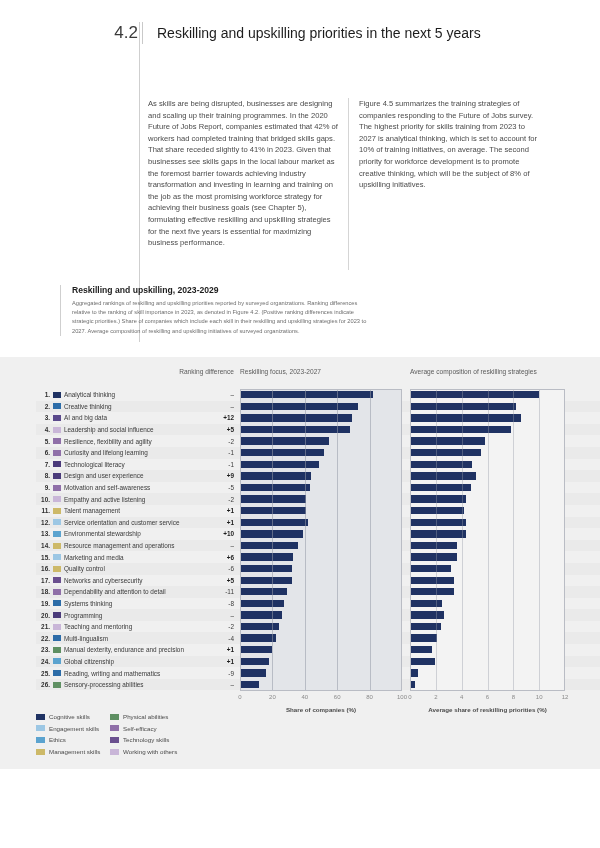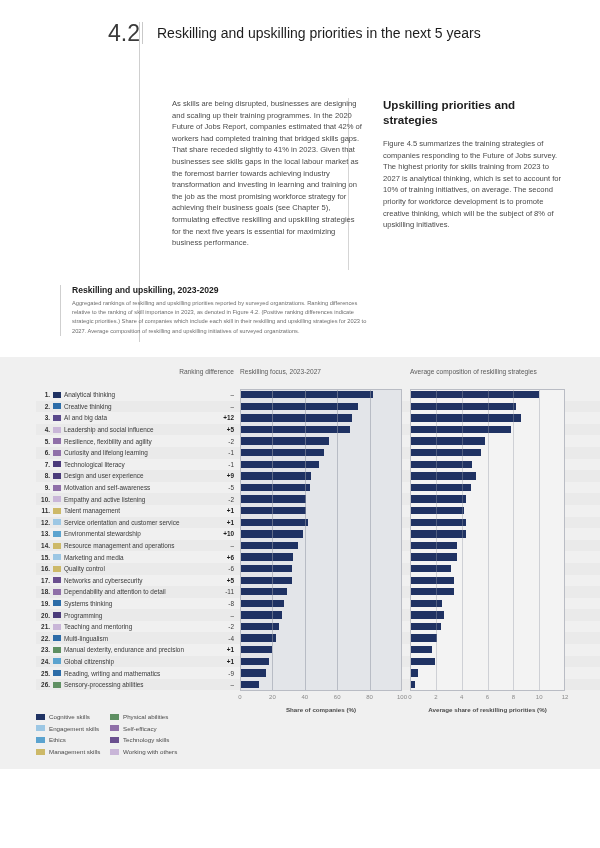--- a/index.html
+++ b/index.html
@@ -11,29 +11,29 @@
     color:#2b2b2b;
     overflow:hidden;
     position:relative;
   }
 
   
   .page-top { position:relative; height:357px; background:#ffffff; }
 
   .hdr { position:absolute; left:108px; top:22px; width:420px; display:flex; }
   .hdr-num {
-    font-size:23px; color:#3a3a3a; width:30px; text-align:right;
+    font-size:17px; color:#3a3a3a; width:30px; text-align:right;
     line-height:22px; font-weight:400;
   }
   .hdr-rule { width:1px; background:#c9c9c9; margin:0 14px 0 4px; align-self:stretch; }
   .hdr-title { font-size:14px; line-height:22px; color:#1d1d1d; font-weight:400; max-width:370px; }
 
   .vrule-long { position:absolute; left:139px; top:22px; width:1px; height:320px; background:#cfcfcf; }
 
-  .cols { position:absolute; left:148px; top:98px; width:392px; display:flex; gap:18px;margin-left:24px; }
+  .cols { position:absolute; left:148px; top:98px; width:392px; display:flex; gap:18px; }
   .col-l { width:193px; }
   .col-r { width:180px; }
   .body-p {
     font-size:7.6px; line-height:11.6px; color:#4a4a4a; margin:0;
     text-align:left;
   }
   .sub-h {
     font-size:11.6px; line-height:14.5px; color:#1d1d1d; font-weight:700;
     margin:0 0 11px 0;
   }
@@ -141,21 +141,20 @@
     <div class="hdr-title">Reskilling and upskilling priorities in the next 5 years</div>
   </div>
 
   <div class="col-sep"></div>
 
   <div class="cols">
     <div class="col-l">
       <p class="body-p">As skills are being disrupted, businesses are designing and scaling up their training programmes. In the 2020 Future of Jobs Report, companies estimated that 42% of workers had completed training that bridged skills gaps. That share receded slightly to 41% in 2023. Given that businesses see skills gaps in the local labour market as the foremost barrier towards achieving industry transformation and investing in learning and training on the job as the most promising workforce strategy for achieving their business goals (see Chapter 5), formulating effective reskilling and upskilling strategies for the next five years is essential for maximizing business performance.</p>
     </div>
     <div class="col-r">
-      <h2 class="sub-h">Upskilling priorities and strategies</h2>
       <p class="body-p">Figure 4.5 summarizes the training strategies of companies responding to the Future of Jobs survey. The highest priority for skills training from 2023 to 2027 is analytical thinking, which is set to account for 10% of training initiatives, on average. The second priority for workforce development is to promote creative thinking, which will be the subject of 8% of upskilling initiatives.</p>
     </div>
   </div>
 
   <div class="figwrap">
     <div class="fig-rule"></div>
     <div class="fig-body">
       <div class="fig-title">Reskilling and upskilling, 2023-2029</div>
       <p class="fig-desc">Aggregated rankings of reskilling and upskilling priorities reported by surveyed organizations. Ranking differences relative to the ranking of skill importance in 2023, as denoted in Figure 4.2. (Positive ranking differences indicate strategic priorities.) Share of companies which include each skill in their reskilling and upskilling strategies for 2023 to 2027. Average composition of reskilling and upskilling initiatives of surveyed organizations.</p>
     </div>

